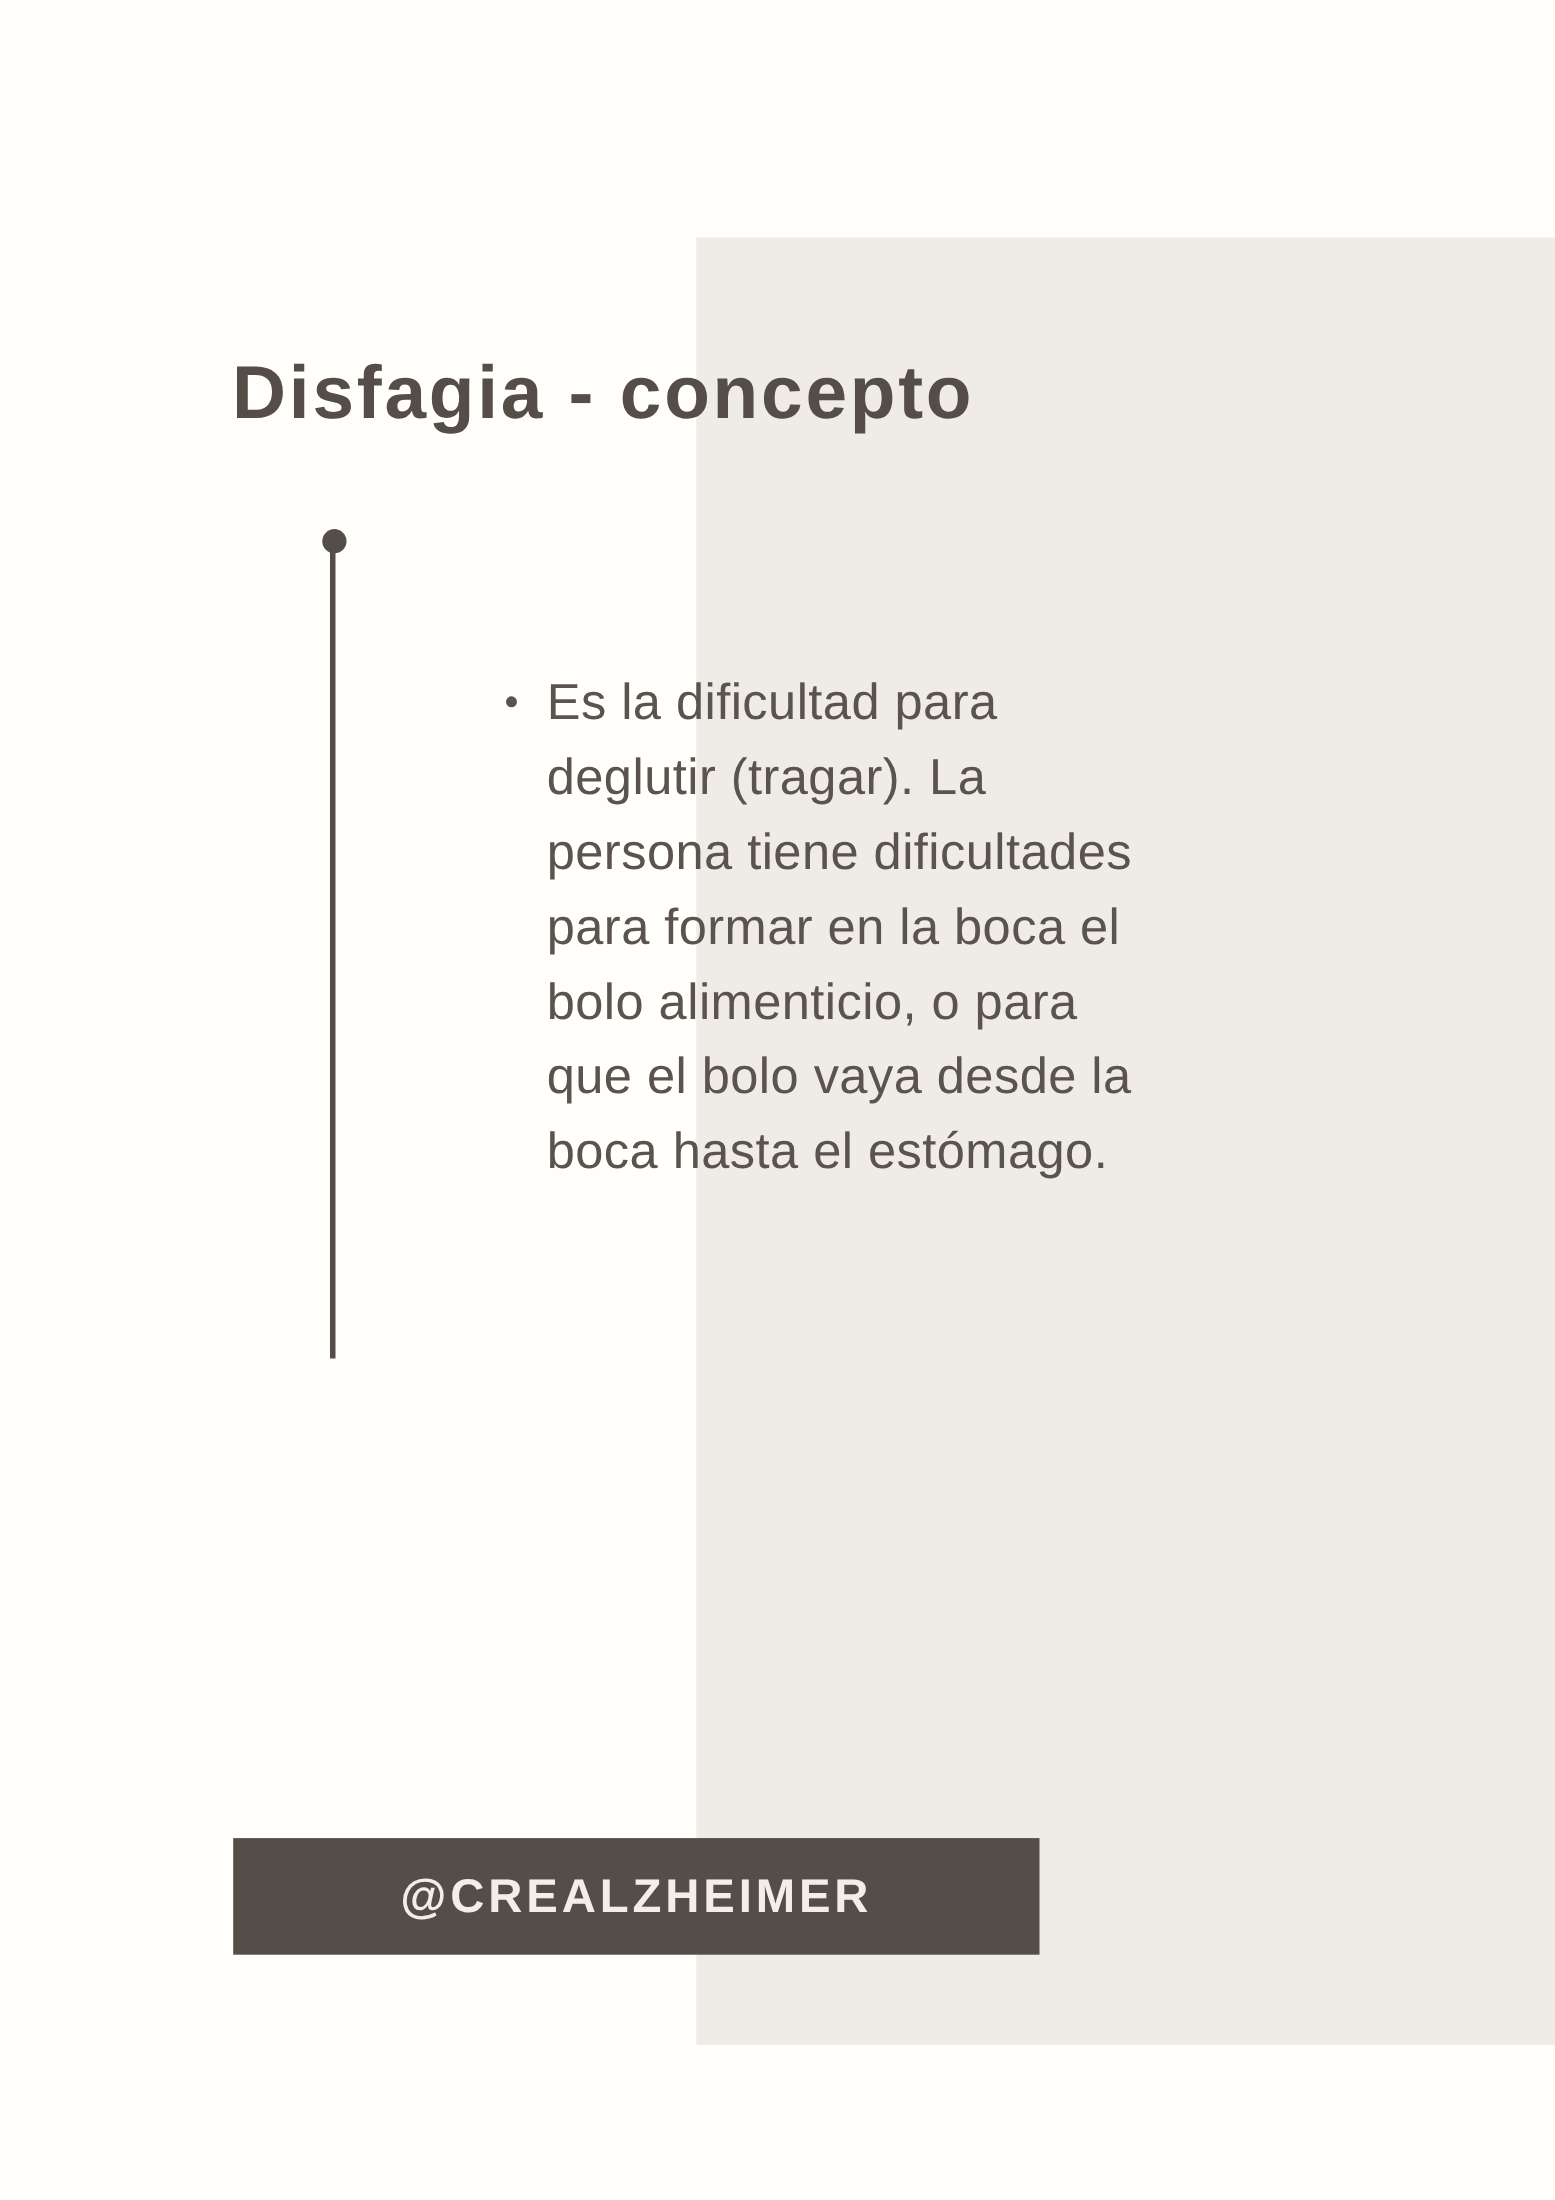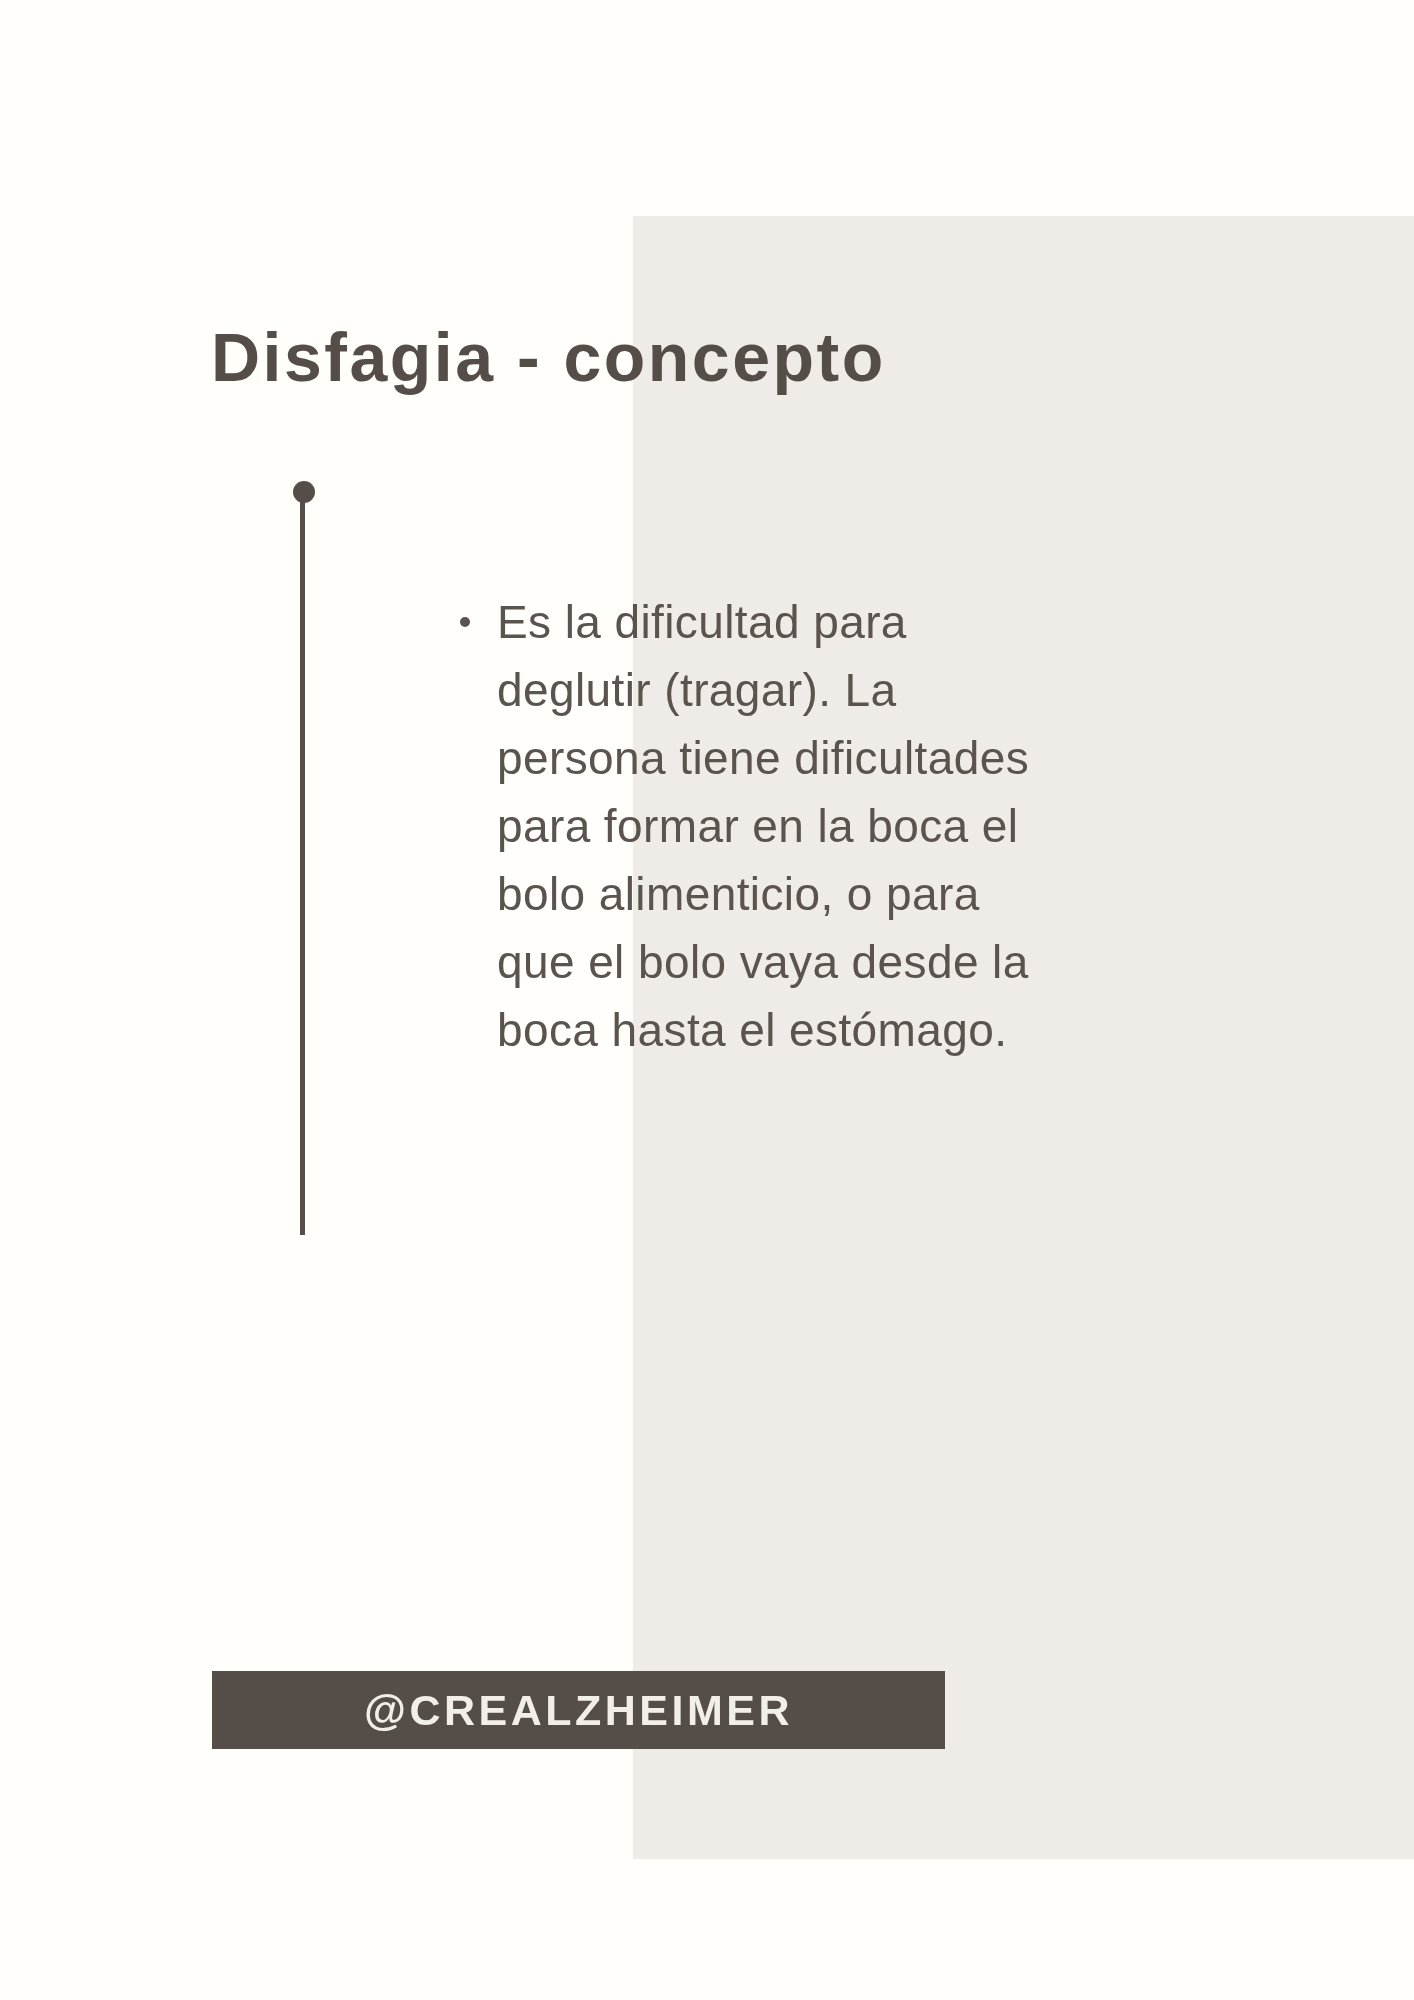--- a/index.html
+++ b/index.html
@@ -59,21 +59,21 @@
     position: absolute;
     left: 300px;
     top: 492px;
     width: 5px;
     height: 743px;
     background: var(--accent-color);
   }
   .bullet-list {
     position: absolute;
     left: 455px;
-    top: 588px;
+    top: 604px;
     width: 620px;
     z-index: 2;
     list-style: none;
   }
   .bullet-item {
     position: relative;
     padding-left: 42px;
     font-size: 46px;
     font-weight: 300;
     line-height: 68px;
@@ -92,21 +92,21 @@
     width: 10px;
     height: 10px;
     border-radius: 50%;
     background: var(--text-color);
   }
   .footer-banner {
     position: absolute;
     left: 212px;
     top: 1671px;
     width: 733px;
-    height: 78px;
+    height: 106px;
     background: var(--accent-color);
     z-index: 2;
     display: flex;
     align-items: center;
     justify-content: center;
   }
   .footer-handle {
     color: var(--footer-text-color);
     font-size: 43px;
     font-weight: bold;

